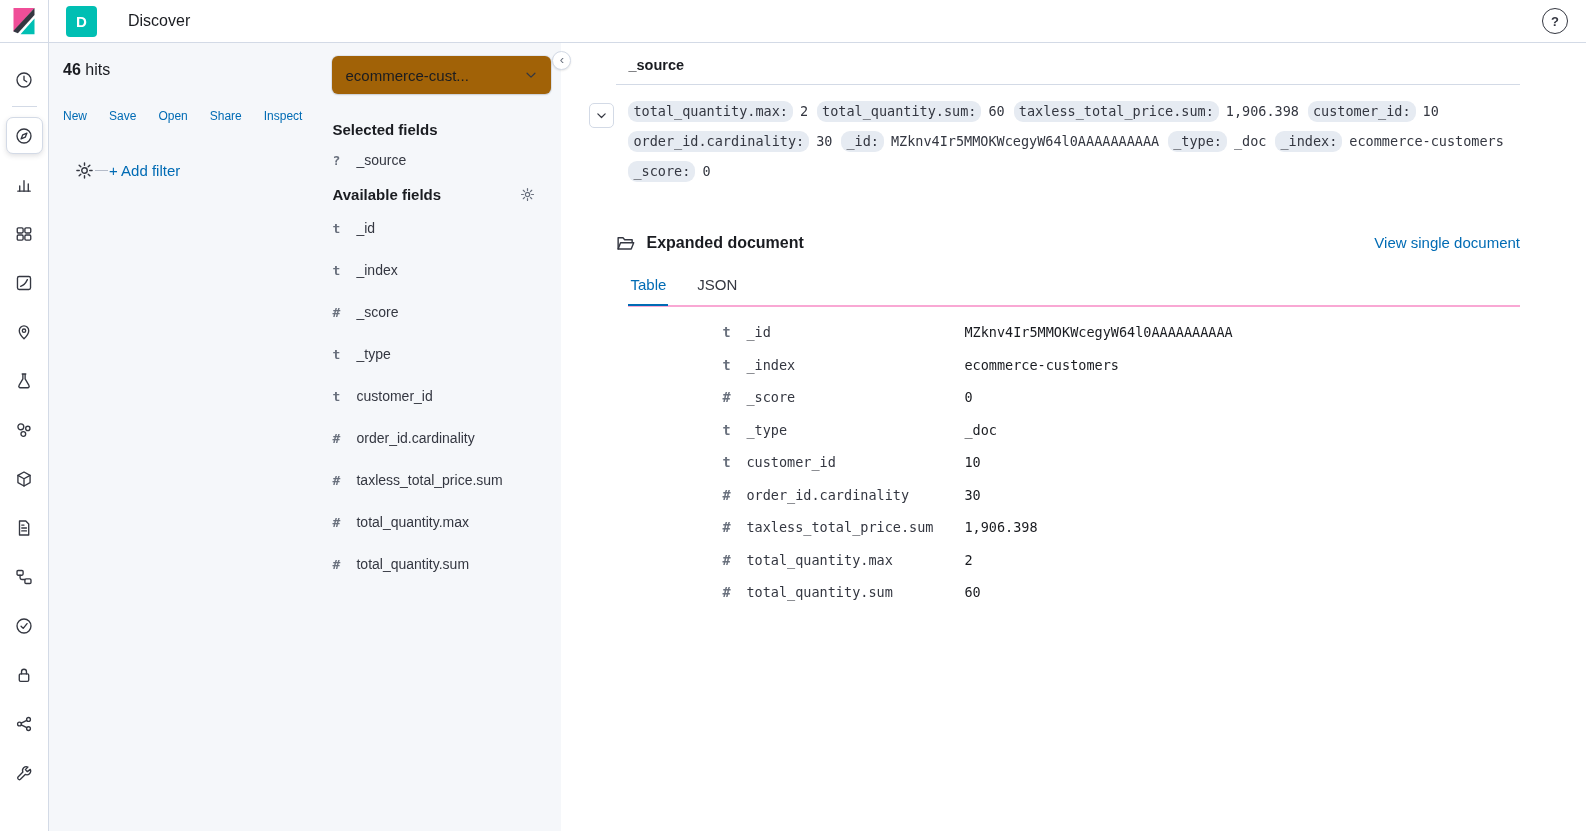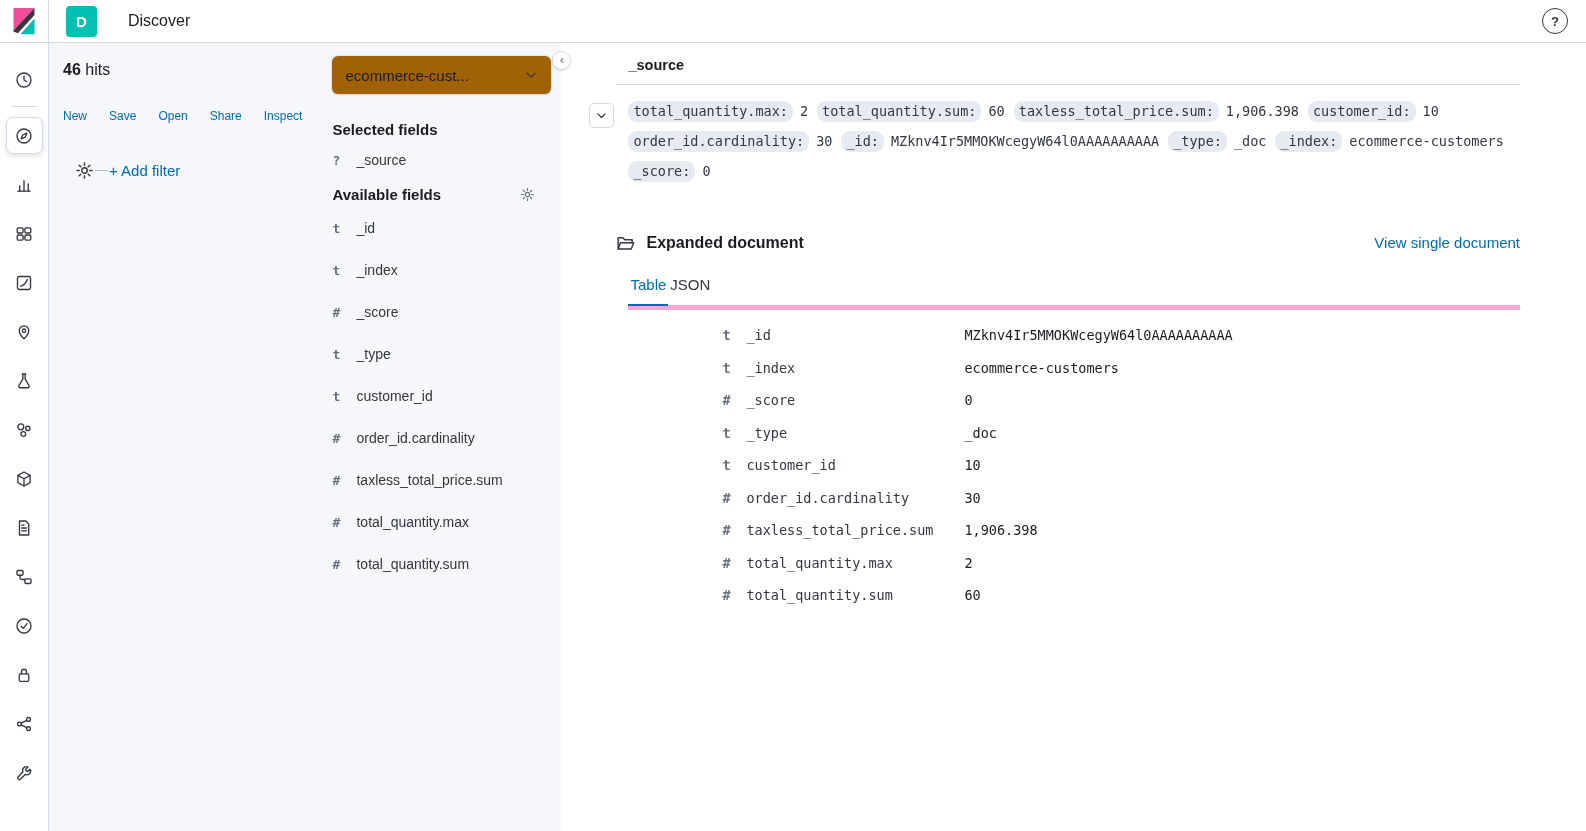--- a/index.html
+++ b/index.html
@@ -77,21 +77,21 @@
   .badges{flex:1;margin-left:14px;display:flex;flex-wrap:wrap;column-gap:9px;row-gap:9px}
   .badge{display:inline-flex;align-items:center;font-family:"DejaVu Sans Mono",monospace;font-size:13.5px;line-height:21px}
   .bkey{background:#E6EBF2;border-radius:9px;padding:0 5px;color:#343741}
   .bval{margin-left:7px;color:#343741}
 
   .expanded-head{display:flex;align-items:flex-start;margin:52px 0 0 55px}
   .folder-wrap{display:flex;align-items:center}
   .exp-title{font-size:16px;font-weight:700;color:#1a1c21;margin-left:11px}
   .view-single{margin-left:auto;color:#006BB4;font-size:15px}
 
-  .tabs{display:flex;margin:23px 0 0 67px;border-bottom:5px solid #f9a8d4}
+  .tabs{display:flex;gap:27px;margin:23px 0 0 67px;border-bottom:2px solid #f9a8d4}
   .tab{background:none;border:none;padding:0 2px 11px 2px;font-size:15px;color:#343741;border-bottom:2px solid transparent;margin-bottom:-1px}
   .tab.active{color:#006BB4;border-bottom-color:#006BB4;font-weight:500}
 
   .doc-table{margin:9px 0 0 67px}
   .trow{display:flex;align-items:center;height:32.5px;padding-left:94px;
     font-family:"DejaVu Sans Mono",monospace;font-size:13.5px}
   .ticon{width:24px;font-weight:700;color:#69707D;flex-shrink:0}
   .tname{width:218px;color:#343741;flex-shrink:0}
   .tval{color:#1a1c21}
 </style>

